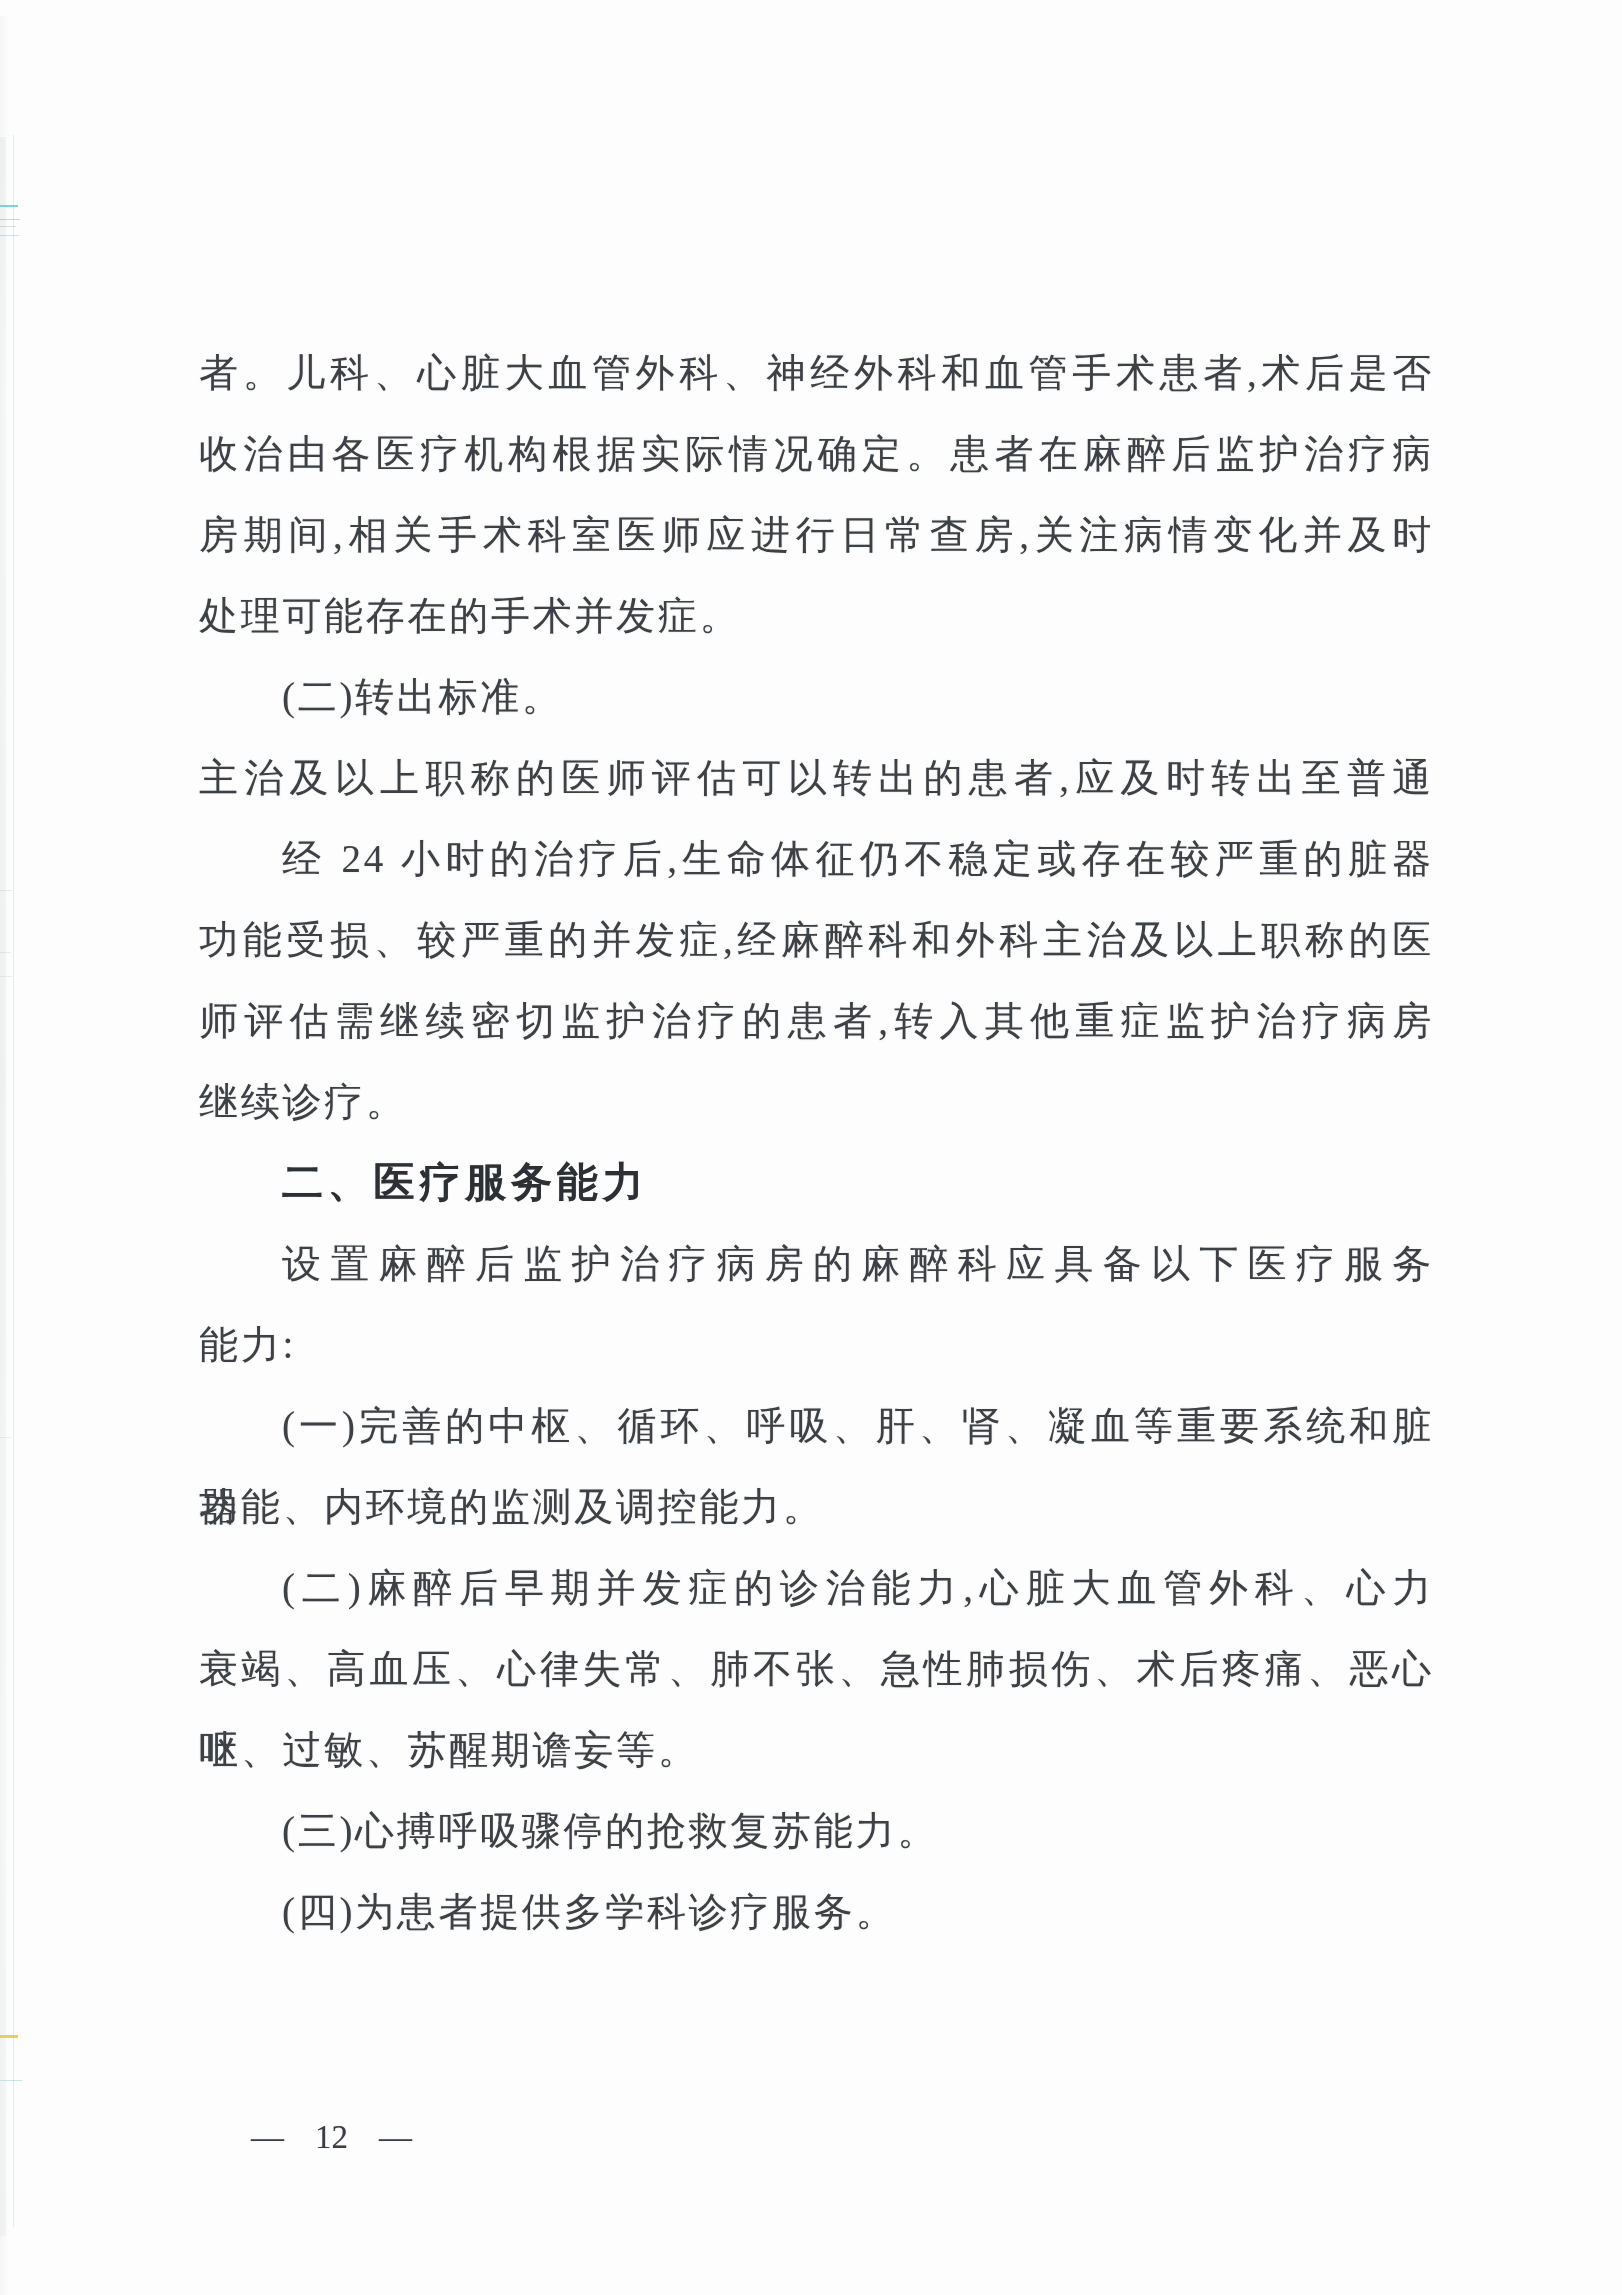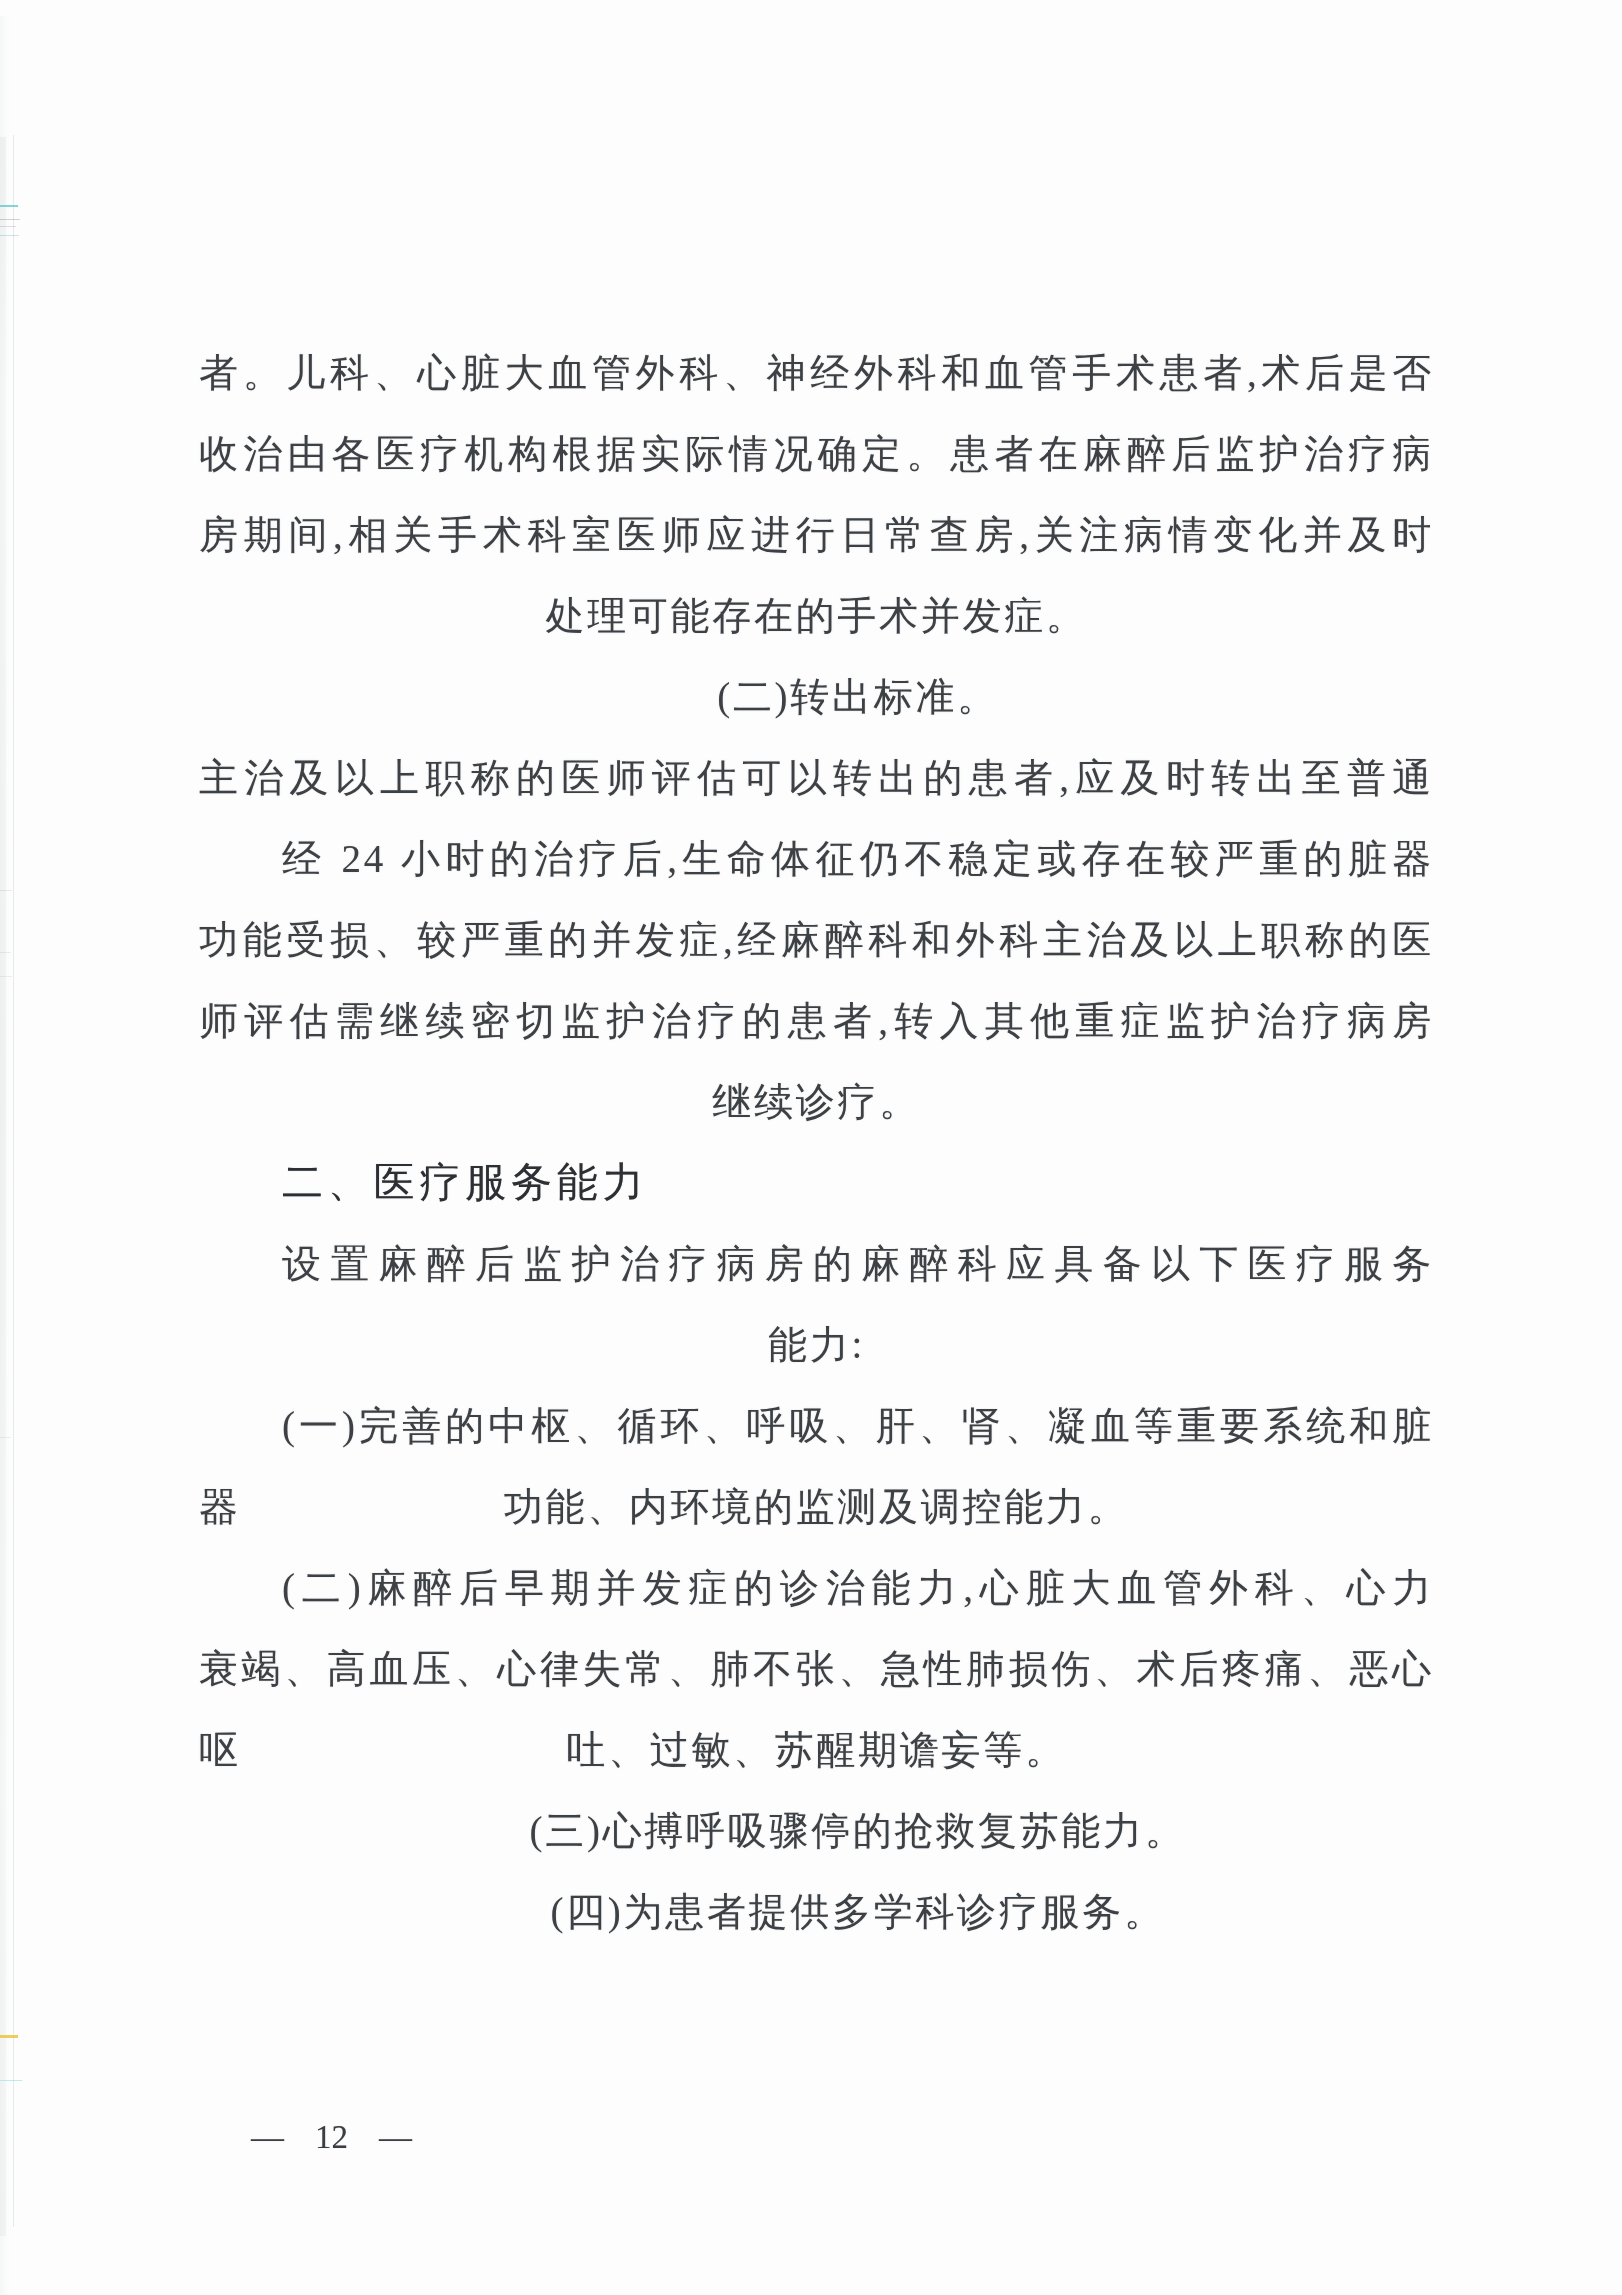--- a/index.html
+++ b/index.html
@@ -41,28 +41,28 @@
     text-shadow: 0 0 1.4px rgba(120,125,130,0.35);
     white-space: nowrap;
   }
   .line.full {
     text-align: justify;
     text-align-last: justify;
     text-justify: inter-character;
     white-space: normal;
   }
   .line.end {
-    text-align: center;
+    text-align: left;
   }
   .line.indent {
     text-indent: 83px;
   }
   .line.heading {
     font-family: "Liberation Sans", "DejaVu Sans", sans-serif;
-    font-weight: 400;
+    font-weight: 700;
     font-size: 41px;
     letter-spacing: 4.8px;
     color: #2c2f33;
     text-shadow: 0 0 0.7px rgba(60,64,68,0.55);
   }
 
   
   .footer {
     position: absolute;
     left: 251px;

